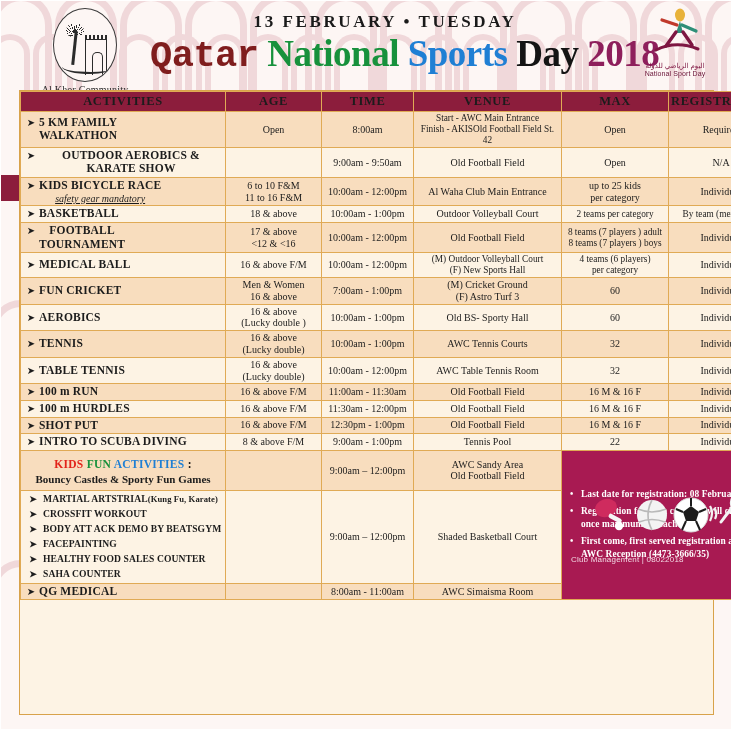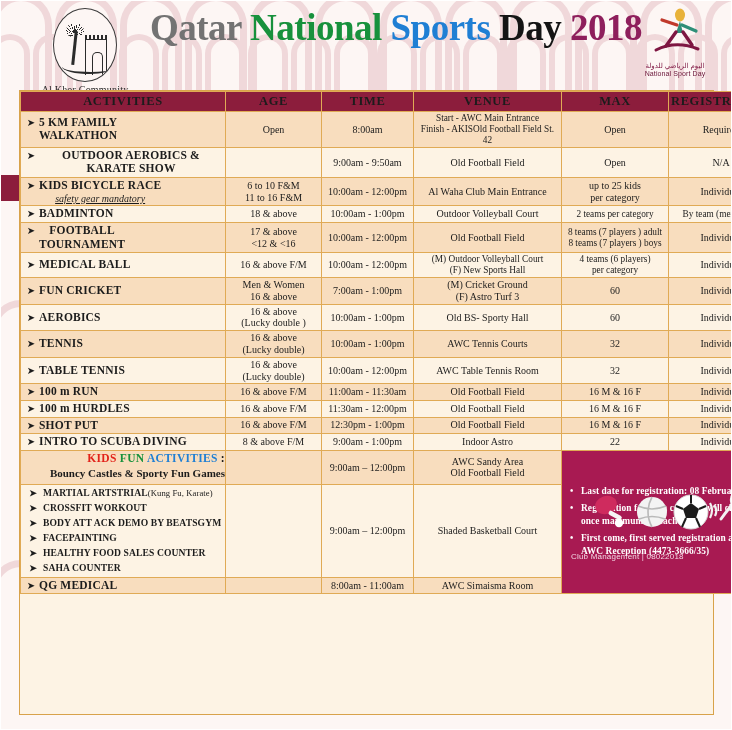--- a/index.html
+++ b/index.html
@@ -135,21 +135,21 @@
     margin-top: 6px;
   }
   .big-title {
     font-family: "Liberation Serif", serif;
     font-weight: bold;
     font-size: 37px;
     line-height: 44px;
     letter-spacing: -0.5px;
     white-space: nowrap;
   }
-  .t-qatar    { color: #737373; }
+  .t-qatar    { color: #7f1d1d; font-family: Liberation Mono, monospace; }
   .t-national { color: #17913c; }
   .t-sports   { color: #1f7fd4; }
   .t-day      { color: #141414; }
   .t-year     { color: #8e1f5c; }
   
   .table-wrap {
     position: absolute;
     left: 19px; top: 90px;
     width: 695px; height: 625px;
     z-index: 3;
@@ -208,40 +208,40 @@
     font-weight: normal;
     font-style: italic;
     letter-spacing: 0;
     text-decoration: underline;
   }
   td.small  { font-size: 10px; }
   td.tiny   { font-size: 9.3px; }
   .nowrapline { white-space: nowrap; }
   
   tr.kids td.kidshdr {
-    text-align: right;
-    padding: 1px 0 4px 0;
+    text-align: center;
+    padding: 7px 0 4px 0;
   }
   .kids-title { font-size: 11.5px; font-weight: bold; letter-spacing: .3px; }
   .k-kids { color: #e2231a; }
   .k-fun  { color: #17913c; }
   .k-act  { color: #1f7fd4; }
   .k-colon{ color: #141414; }
   .kids-sub { font-size: 11px; font-weight: bold; color: #1c1c1c; margin-top: 2px; }
   
   td.listcell { text-align: left; padding: 4px 0 4px 8px; }
   td.listcell ul { list-style: none; }
   td.listcell li {
     display: flex; align-items: baseline;
     font-size: 9.6px; font-weight: bold;
     line-height: 1.55;
     letter-spacing: .1px;
   }
   td.listcell li .b { width: 20px; flex: none; font-size: 9px; }
-  td.listcell li .paren { font-weight: normal; font-size: 8.6px; }
+  td.listcell li .paren { font-weight: bold; font-size: 8.6px; }
   
   td.infobox {
     background: #a81a52 !important;
     border: 1px solid #a81a52;
     padding: 0;
     position: relative;
     vertical-align: top;
   }
   .info-inner { padding: 7px 6px 4px 6px; position: relative; height: 100%; }
   .info-list { list-style: none; }
@@ -361,20 +361,21 @@
       <div class="oval">
         <div class="palm"></div>
         <div class="crenel"></div>
         <div class="tower"></div>
         <div class="boat"></div>
       </div>
       <div class="caption">Al Khor Community</div>
     </div>
 
     <div class="title-wrap">
+      <div class="date-line">13 FEBRUARY  •  TUESDAY</div>
       <div class="big-title">
         <span class="t-qatar">Qatar</span>
         <span class="t-national">National</span>
         <span class="t-sports">Sports</span>
         <span class="t-day">Day</span>
         <span class="t-year">2018</span>
       </div>
     </div>
 
     <div class="logo-right">
@@ -470,21 +471,21 @@
             <div>up to 25  kids</div>
             <div>per category</div>
           </td>
           <td class="small">Individual</td>
         </tr>
 
         <tr class="even">
           <td class="act">
             <div class="act-inner">
               <span class="bullet">➤</span>
-              <span class="act-text">BADMINTON</span>
+              <span class="act-text">BASKETBALL</span>
             </div>
           </td>
           <td class="small">18 &amp; above</td>
           <td class="small">10:00am - 1:00pm</td>
           <td class="small">Outdoor Volleyball Court</td>
           <td class="tiny">2 teams per category</td>
           <td class="tiny">By team (men only )</td>
         </tr>
 
         <tr class="odd">
@@ -645,21 +646,21 @@
 
         <tr class="even">
           <td class="act">
             <div class="act-inner">
               <span class="bullet">➤</span>
               <span class="act-text">INTRO TO SCUBA DIVING</span>
             </div>
           </td>
           <td class="small">8 &amp; above F/M</td>
           <td class="small">9:00am - 1:00pm</td>
-          <td class="small">Indoor Astro</td>
+          <td class="small">Tennis Pool</td>
           <td class="small">22</td>
           <td class="small">Individual</td>
         </tr>
 
         <tr class="odd kids">
           <td class="kidshdr">
             <div class="kids-title">
               <span class="k-kids">KIDS</span>
               <span class="k-fun">FUN</span>
               <span class="k-act">ACTIVITIES</span><span class="k-colon"> :</span>

